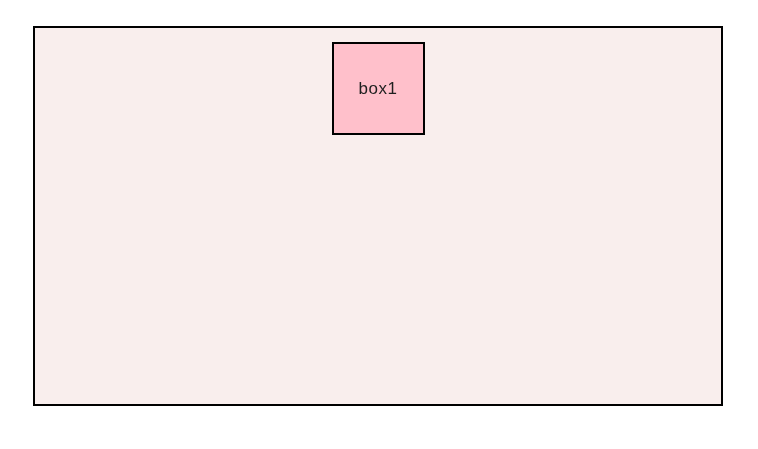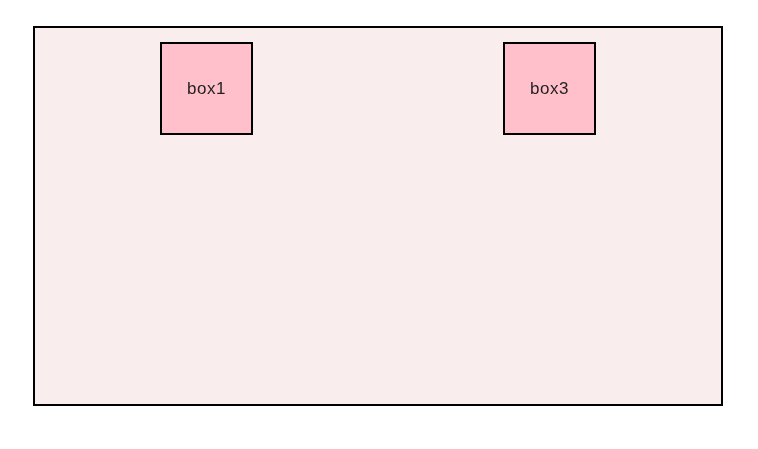--- a/index.html
+++ b/index.html
@@ -48,17 +48,14 @@
   }
 </style>
 </head>
 <body>
 
 <div class="stage">
   <div class="container">
     <div class="box">
       <span>box1</span>
     </div>
-    <div class="box">
-      <span>box3</span>
-    </div>
   </div>
 </div>
 
 </body></html>

